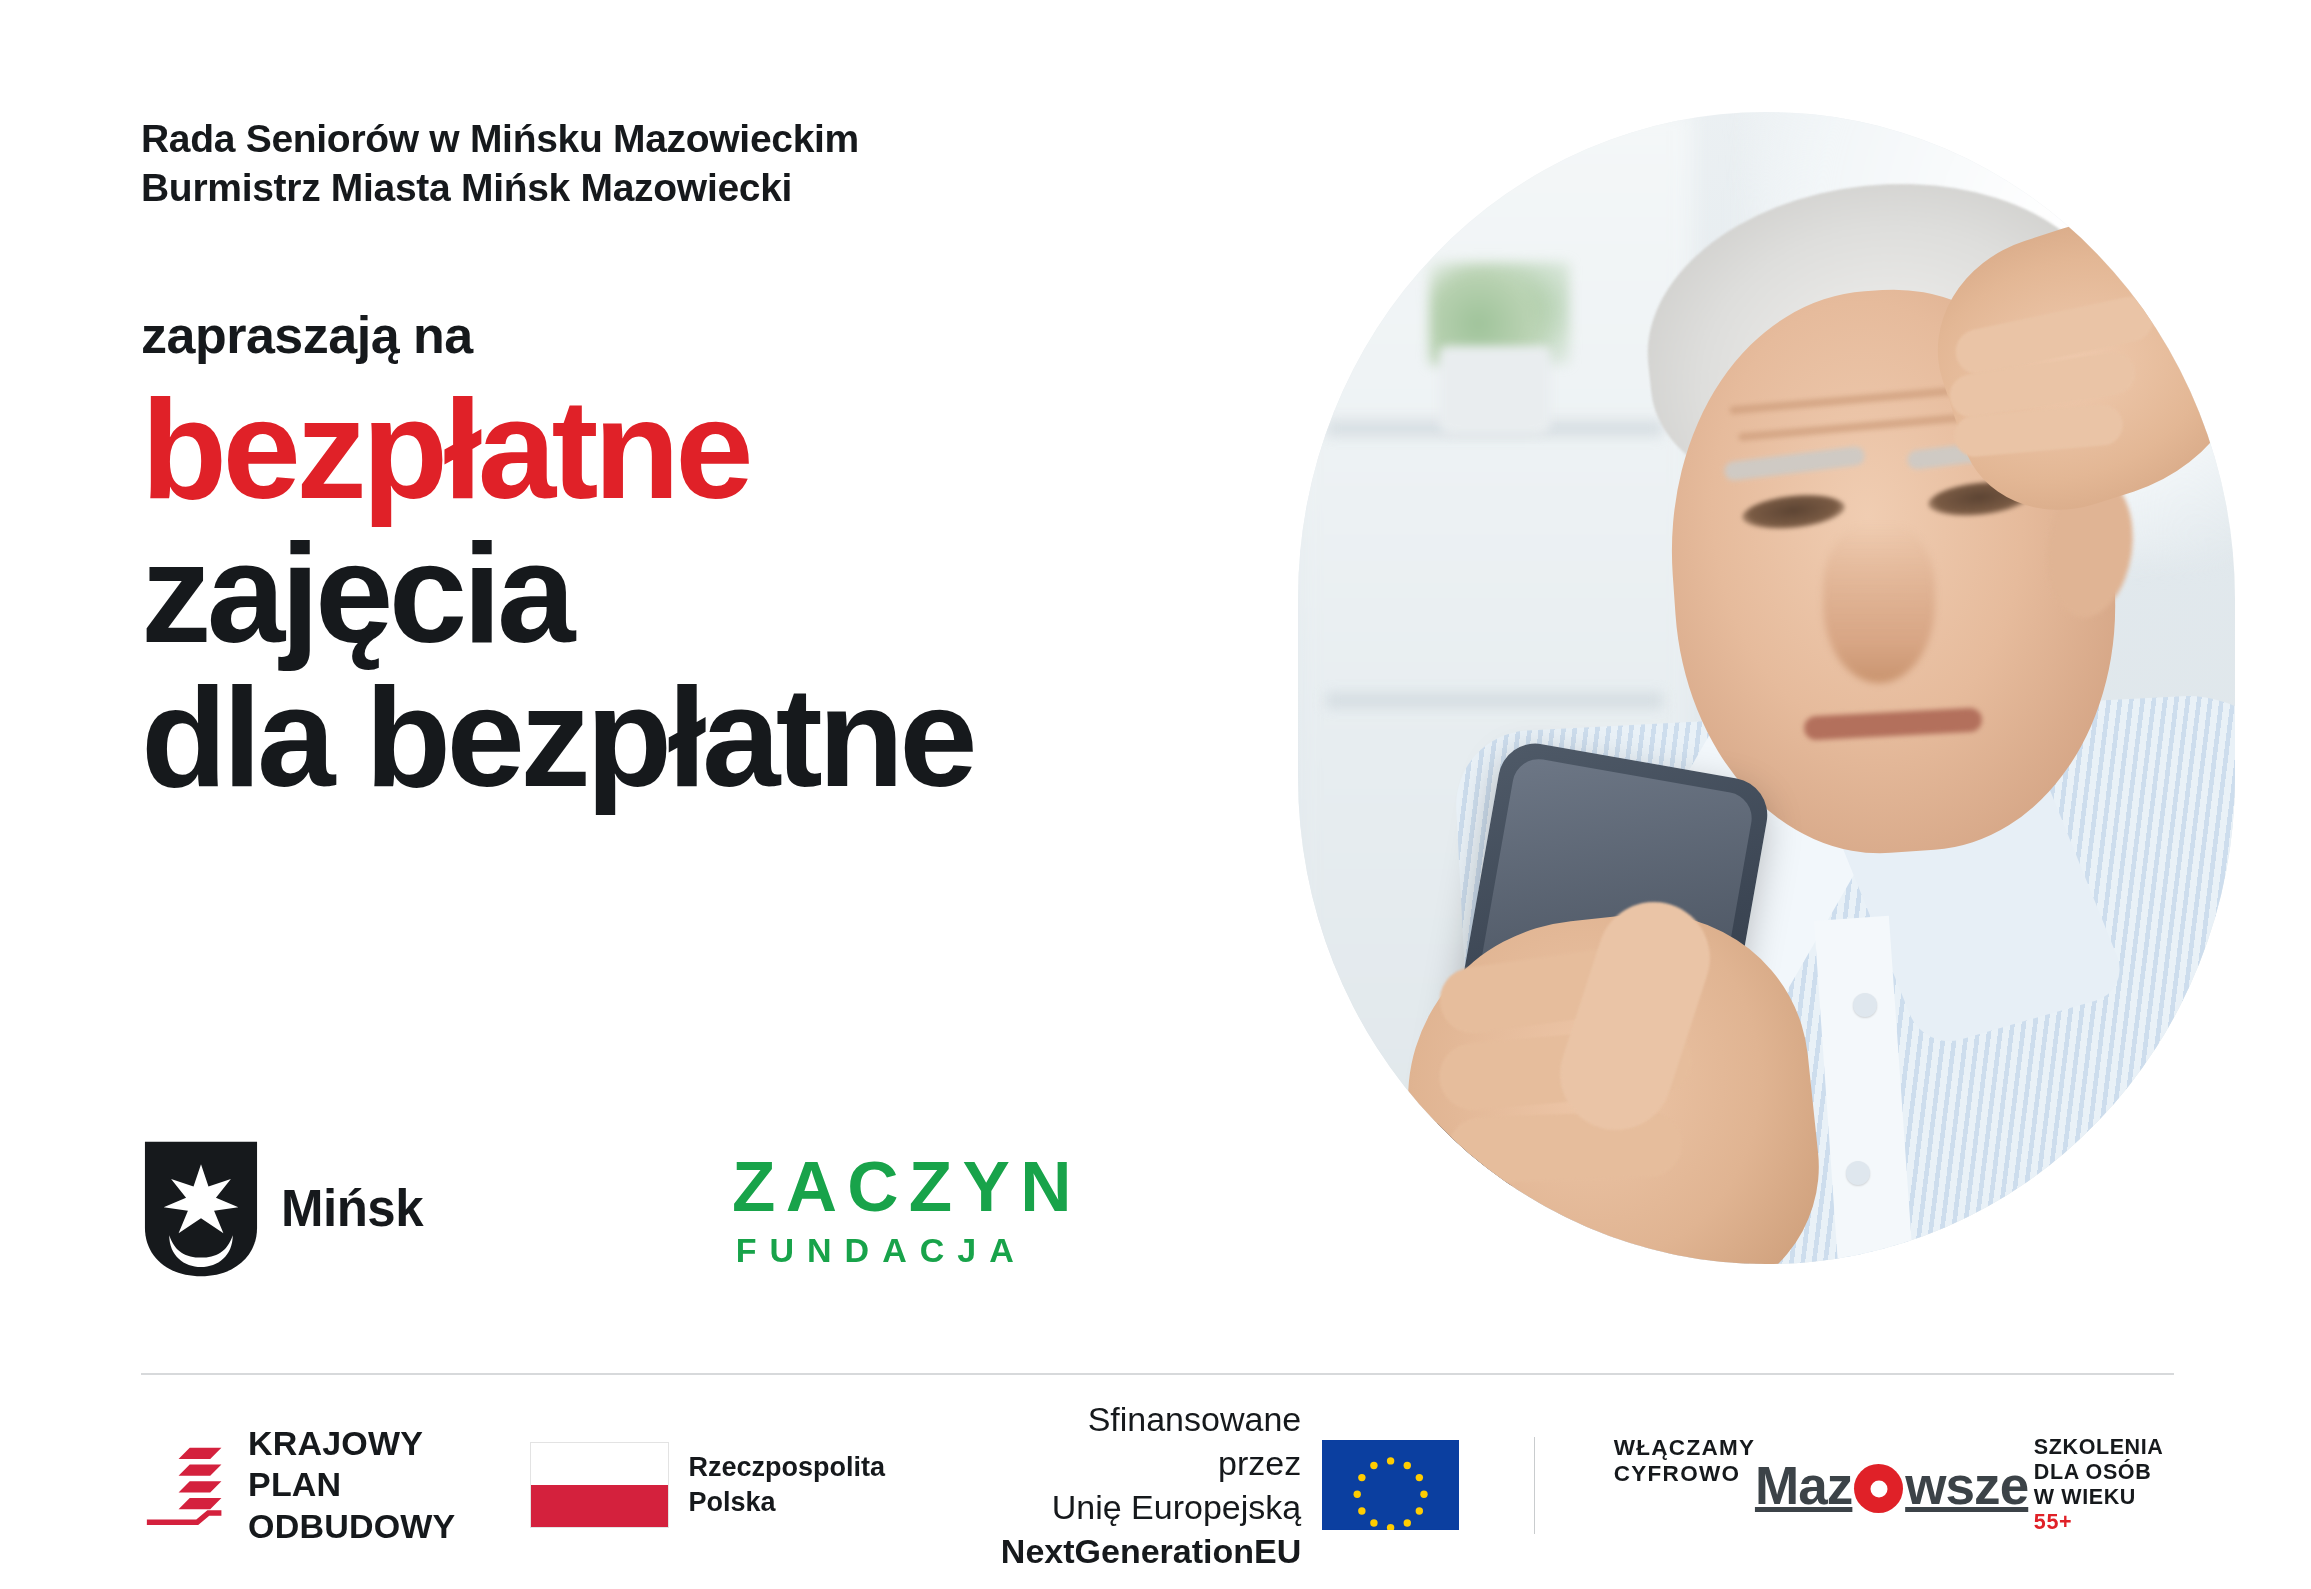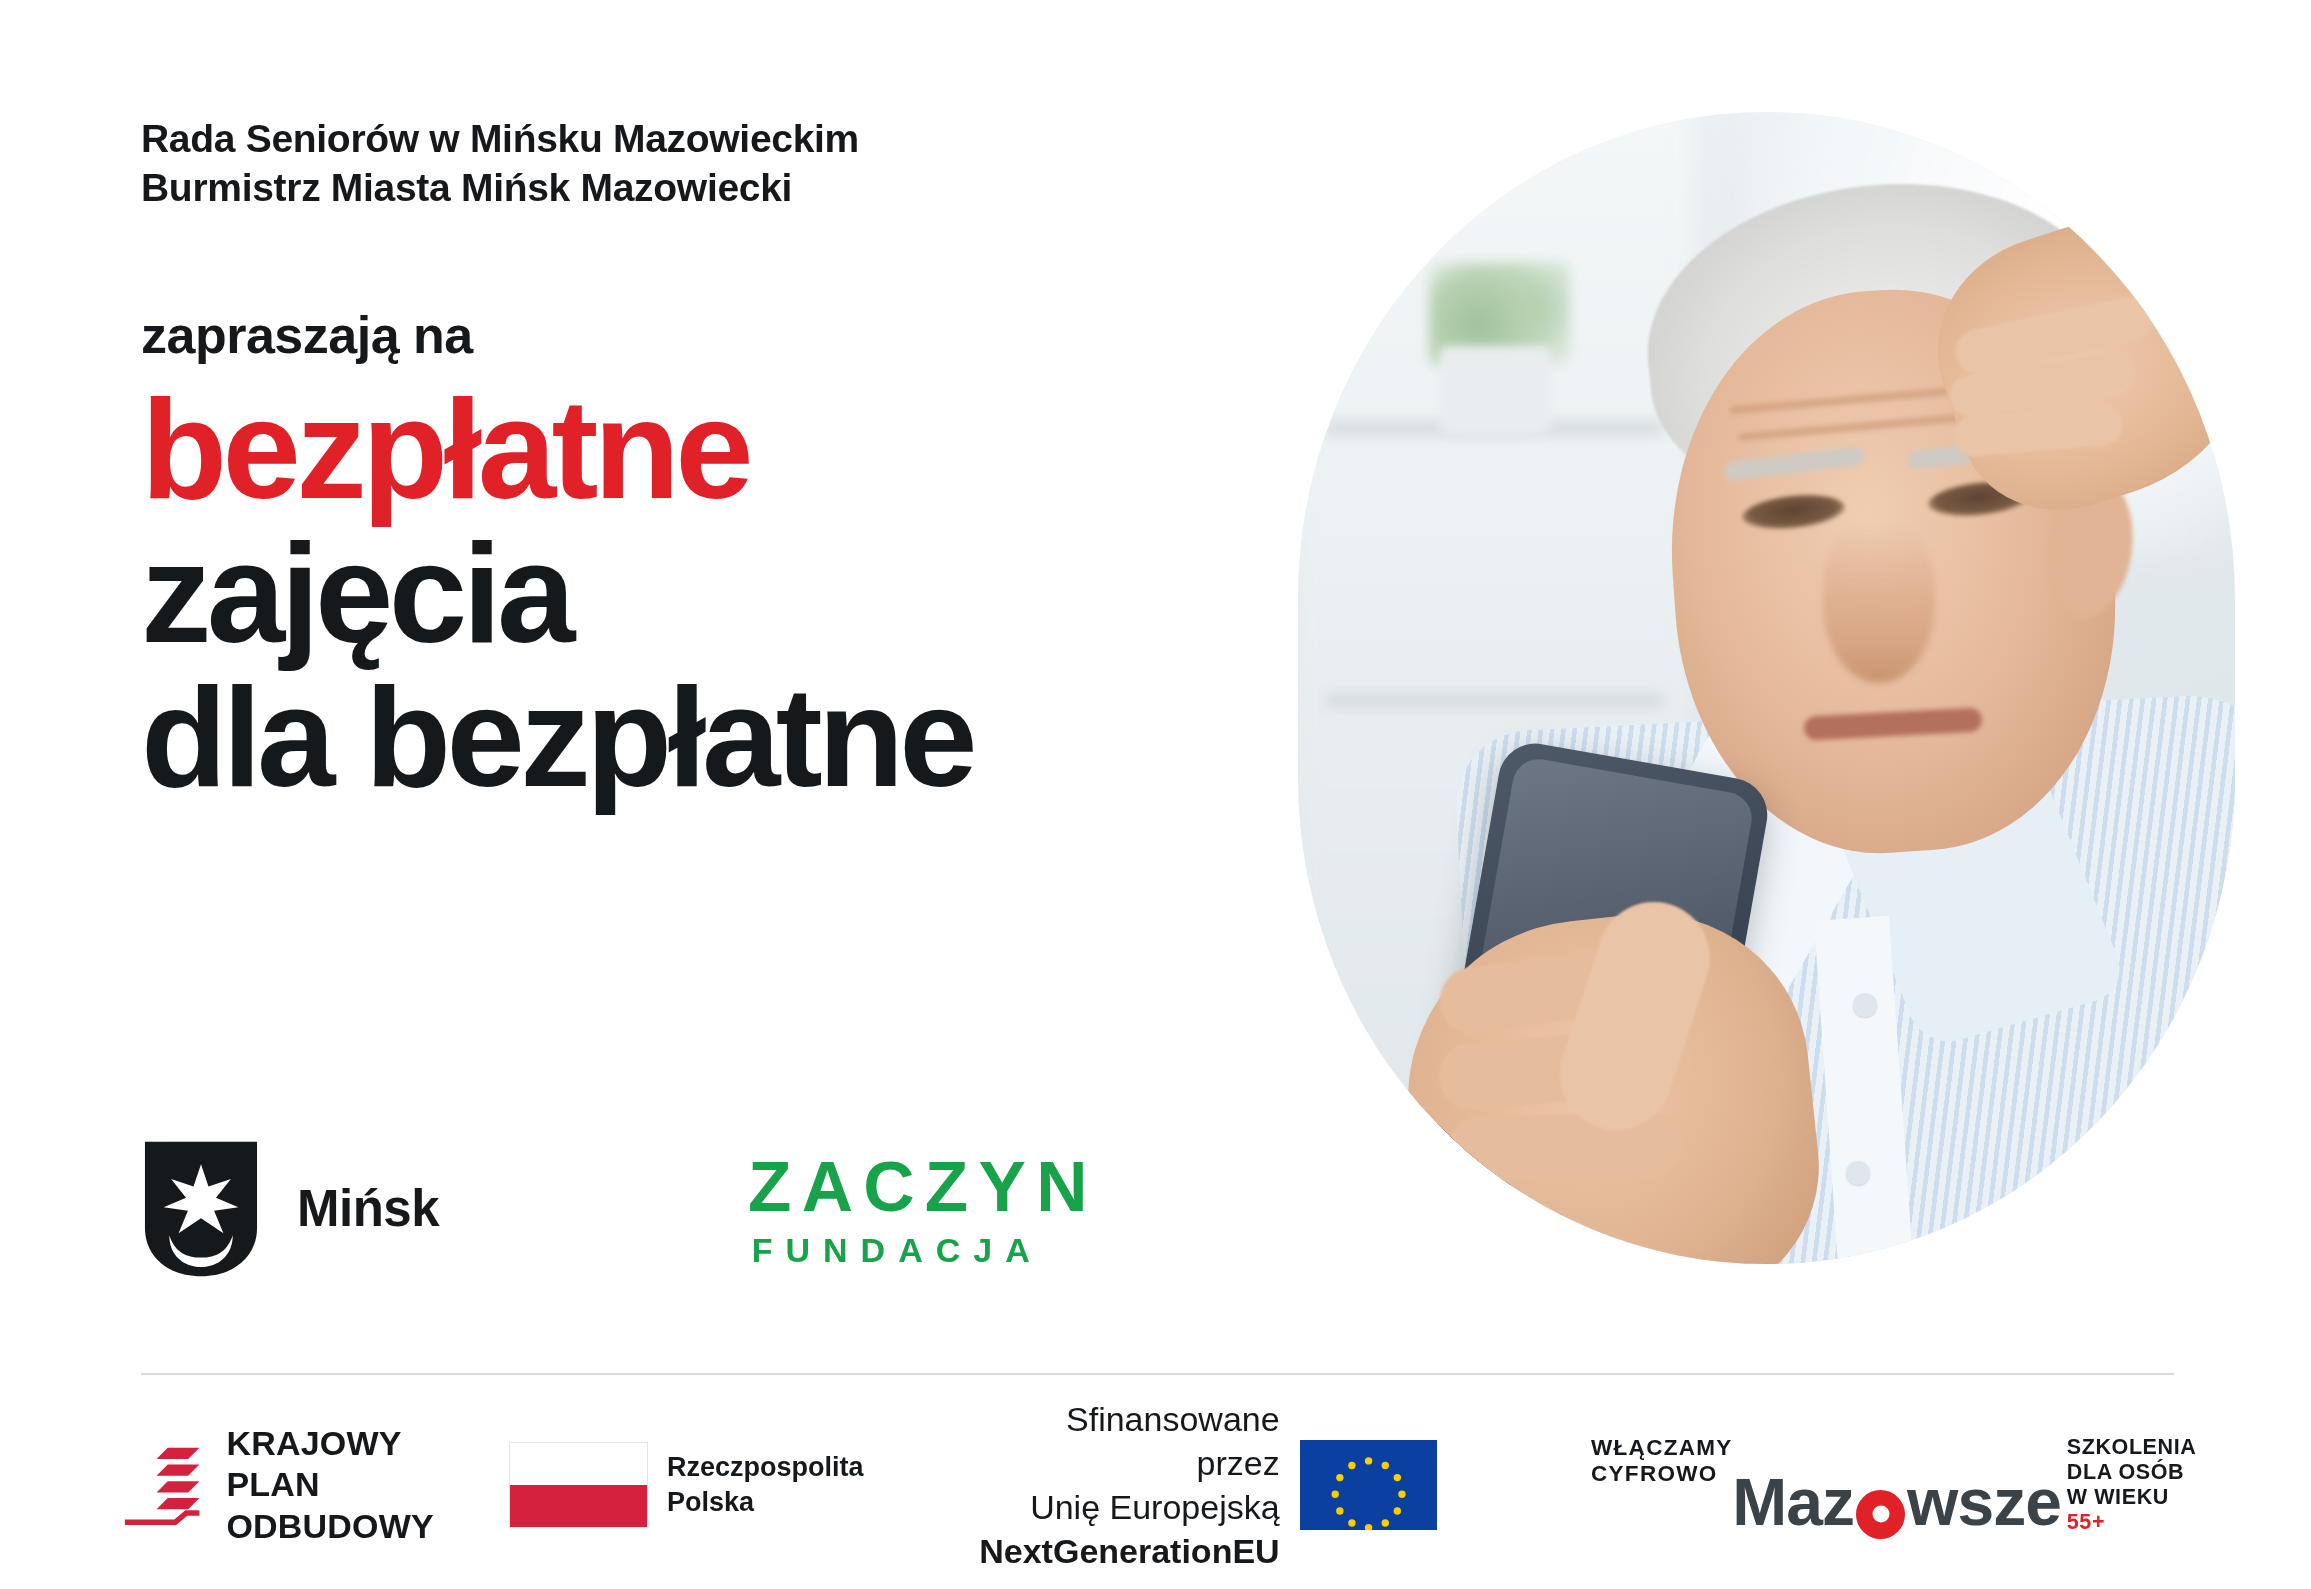--- a/index.html
+++ b/index.html
@@ -218,21 +218,21 @@
 
   
   .logos {
     position: absolute;
     left: 141px;
     top: 1138px;
     display: flex;
     align-items: center;
     gap: 309px;
   }
-  .minsk-logo { display: flex; align-items: center; gap: 36px; }
+  .minsk-logo { display: flex; align-items: center; gap: 20px; }
   .crest { width: 120px; height: 142px; }
   .minsk-text {
     font-size: 51px; font-weight: bold; line-height: 1.12; color: #16191c;
     letter-spacing: -0.5px;
   }
   .zaczyn { line-height: 1; }
   .zaczyn .word {
     font-size: 71px; font-weight: bold; color: #18a34a; letter-spacing: 10.3px;
   }
   .zaczyn .sub {
@@ -273,22 +273,22 @@
   }
   .sep {
     width: 1.9px; height: 97px; background: #c9ccce; margin-right: 73px;
   }
   .mazowsze-block { display: flex; flex-direction: row; }
   .maz-top {
     font-size: 22.5px; font-weight: bold; color: #16191c; letter-spacing: 1.3px;
     margin-left: 5.6px;
   }
   .maz-main {
-    font-size: 66px; font-weight: bold; color: #3c4348; letter-spacing: -0.9px;
-    line-height: 1; display: flex; align-items: flex-end;
+    font-size: 53px; font-weight: bold; color: #3c4348; letter-spacing: -0.9px;
+    line-height: 1; display: flex; align-items: center; text-decoration: underline;
   }
   .maz-o {
     display: inline-block; width: 49px; height: 49px; border-radius: 50%;
     background: #e02128; margin: 0 1.9px; position: relative; top: 3.7px;
   }
   .maz-o::after {
     content: ""; position: absolute; left: 50%; top: 50%;
     width: 17px; height: 17px; background: #fff; border-radius: 50%;
     transform: translate(-50%,-50%);
   }

